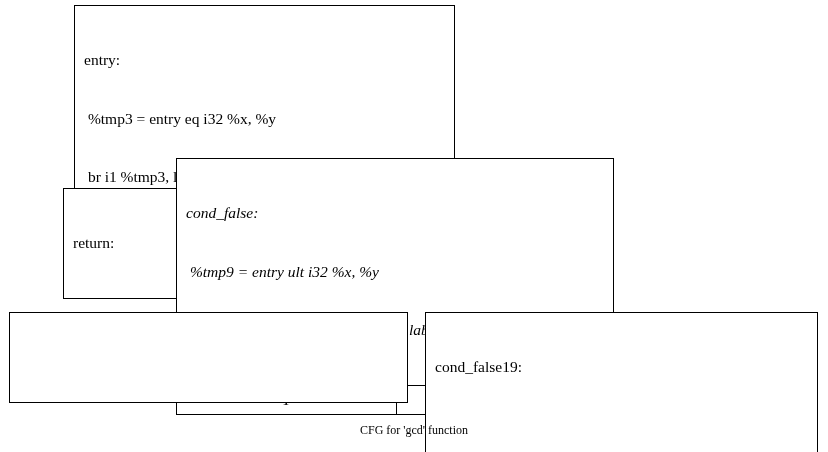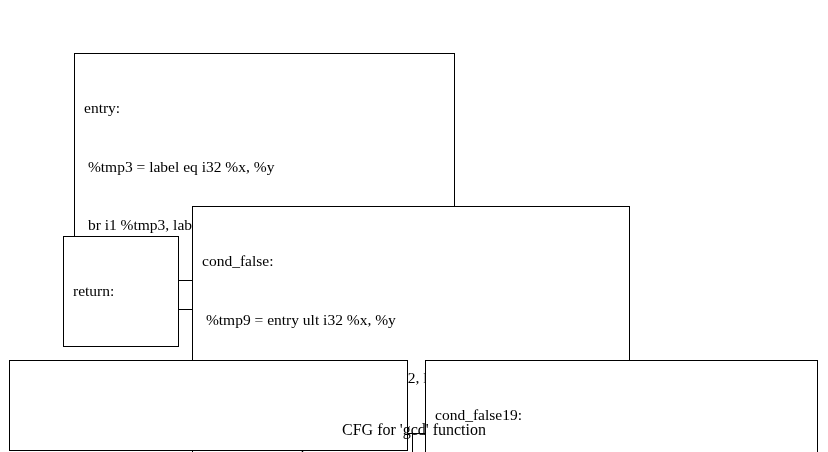--- a/index.html
+++ b/index.html
@@ -28,21 +28,20 @@
   }
 
   
   .node {
     position: absolute;
     box-sizing: border-box;
     background: #ffffff;
     border: 1px solid #000000;
     display: flex;
     flex-direction: column;
-    margin-top: 48px;
   }
   .node-body {
     padding: 5px 9px 6px 9px;
     font-size: 15.5px;
     line-height: 19.5px;
     white-space: pre;
   }
   .node-line {
     white-space: pre;
   }
@@ -59,36 +58,36 @@
     font-size: 15.5px;
     line-height: 1;
   }
   .port + .port {
     border-left: 1px solid #000000;
   }
 
   
   #node-entry        { left: 74px;  top: 5px;   width: 381px; }
   #node-return       { left: 63px;  top: 188px; width: 116px; }
-  #node-cond-false   { left: 192px; top: 158px; width: 438px; }
+  #node-cond-false   { left: 176px; top: 158px; width: 438px; font-style: italic; }
   #node-cond-true12  { left: 9px;   top: 312px; width: 399px; }
   #node-cond-false19 { left: 425px; top: 312px; width: 393px; }
 
   
   #node-entry .ports .port:first-child      { flex: 0 0 188px; }
   #node-cond-false .ports .port:first-child { flex: 0 0 219px; }
 
   
   #caption {
     position: absolute;
     left: 0;
     top: 420px;
     width: 828px;
     text-align: center;
-    font-size: 16px;
+    font-size: 12px;
     line-height: 20px;
   }
 </style>
 </head>
 <body>
 
 <div id="canvas">
 
   <svg id="edges" viewBox="0 0 828 452" width="828" height="452" xmlns="http://www.w3.org/2000/svg">
     <defs>
@@ -110,21 +109,21 @@
     </g>
 
     <g>
       <path d="M521,276 L578,307" fill="none" stroke="#000000" stroke-width="1.4" marker-end="url(#arrowhead)"></path>
     </g>
   </svg>
 
   <div class="node" id="node-entry">
     <div class="node-body">
       <div class="node-line">entry:</div>
-      <div class="node-line"> %tmp3 = label eq i32 %x, %y</div>
+      <div class="node-line"> %tmp3 = entry eq i32 %x, %y</div>
       <div class="node-line"> br i1 %tmp3, label %return, label %cond_false</div>
     </div>
     <div class="ports">
       <div class="port">T</div>
       <div class="port">F</div>
     </div>
   </div>
 
   <div class="node" id="node-return">
     <div class="node-body">

